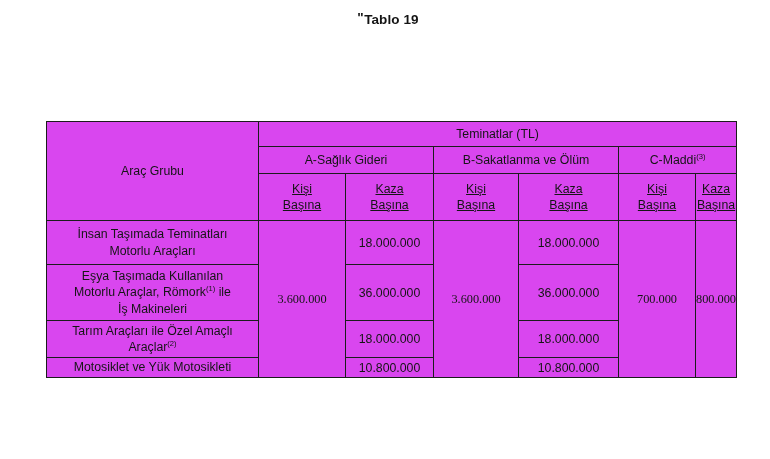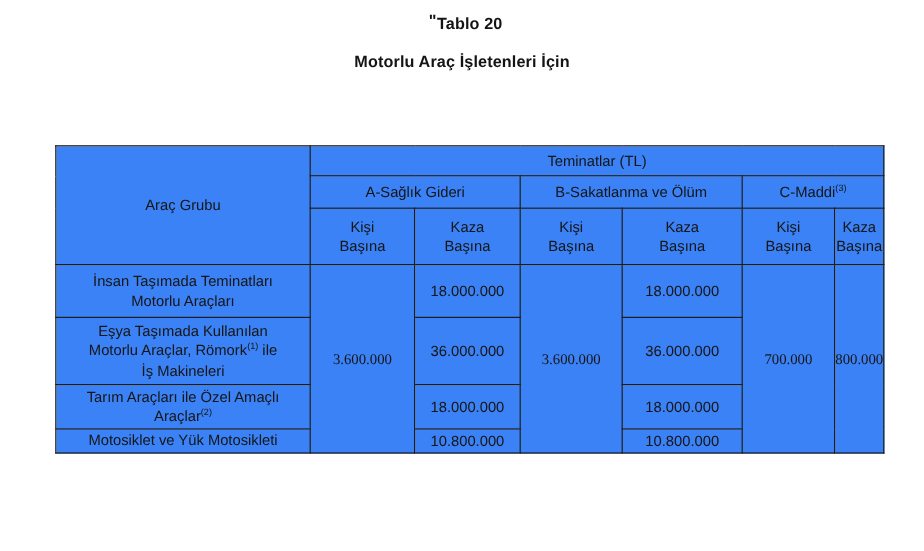--- a/index.html
+++ b/index.html
@@ -75,21 +75,21 @@
   }
   table.tbl td,
   table.tbl th {
     border: 1px solid #1c1c1c;
     font-weight: normal;
     font-size: 12.3px;
     color: #151515;
     padding: 0;
     vertical-align: middle;
     text-align: center;
-    background: #3b82f6;
+    background: #d946ef;
   }
 
   
   .c1 { width: 212px; }
   .c2 { width: 87px;  }
   .c3 { width: 88px;  }
   .c4 { width: 85px;  }
   .c5 { width: 100px; }
   .c6 { width: 77px;  }
   .c7 { width: 41px;  }
@@ -100,20 +100,21 @@
     font-size: 12.6px;
   }
   .h-sub {
     height: 26px;
     font-size: 12.6px;
   }
   .h-leaf {
     height: 46px;
     font-size: 12.4px;
     line-height: 16px;
+    text-decoration: underline;
   }
   .h-vgroup {
     font-size: 12.8px;
     font-weight: bold;
   }
   .h-leaf .ln { display: block; }
 
   .sup {
     font-size: 7.6px;
     vertical-align: super;
@@ -134,22 +135,21 @@
 
   .num { font-size: 12.6px; }
   .merged { font-size: 12.6px; font-family: Liberation Serif, serif; }
 </style>
 </head>
 <body>
 
 <div class="page">
 
   <div class="titles">
-    <div class="title-line title-1"><span class="leadquote">"</span><span>Tablo 20</span></div>
-    <div class="title-line title-2">Motorlu Araç İşletenleri İçin</div>
+    <div class="title-line title-1"><span class="leadquote">"</span><span>Tablo 19</span></div>
   </div>
 
   <div class="table-wrap">
     <table class="tbl">
       <colgroup>
         <col class="c1">
           <col class="c2">
           <col class="c3">
           <col class="c4">
           <col class="c5">

